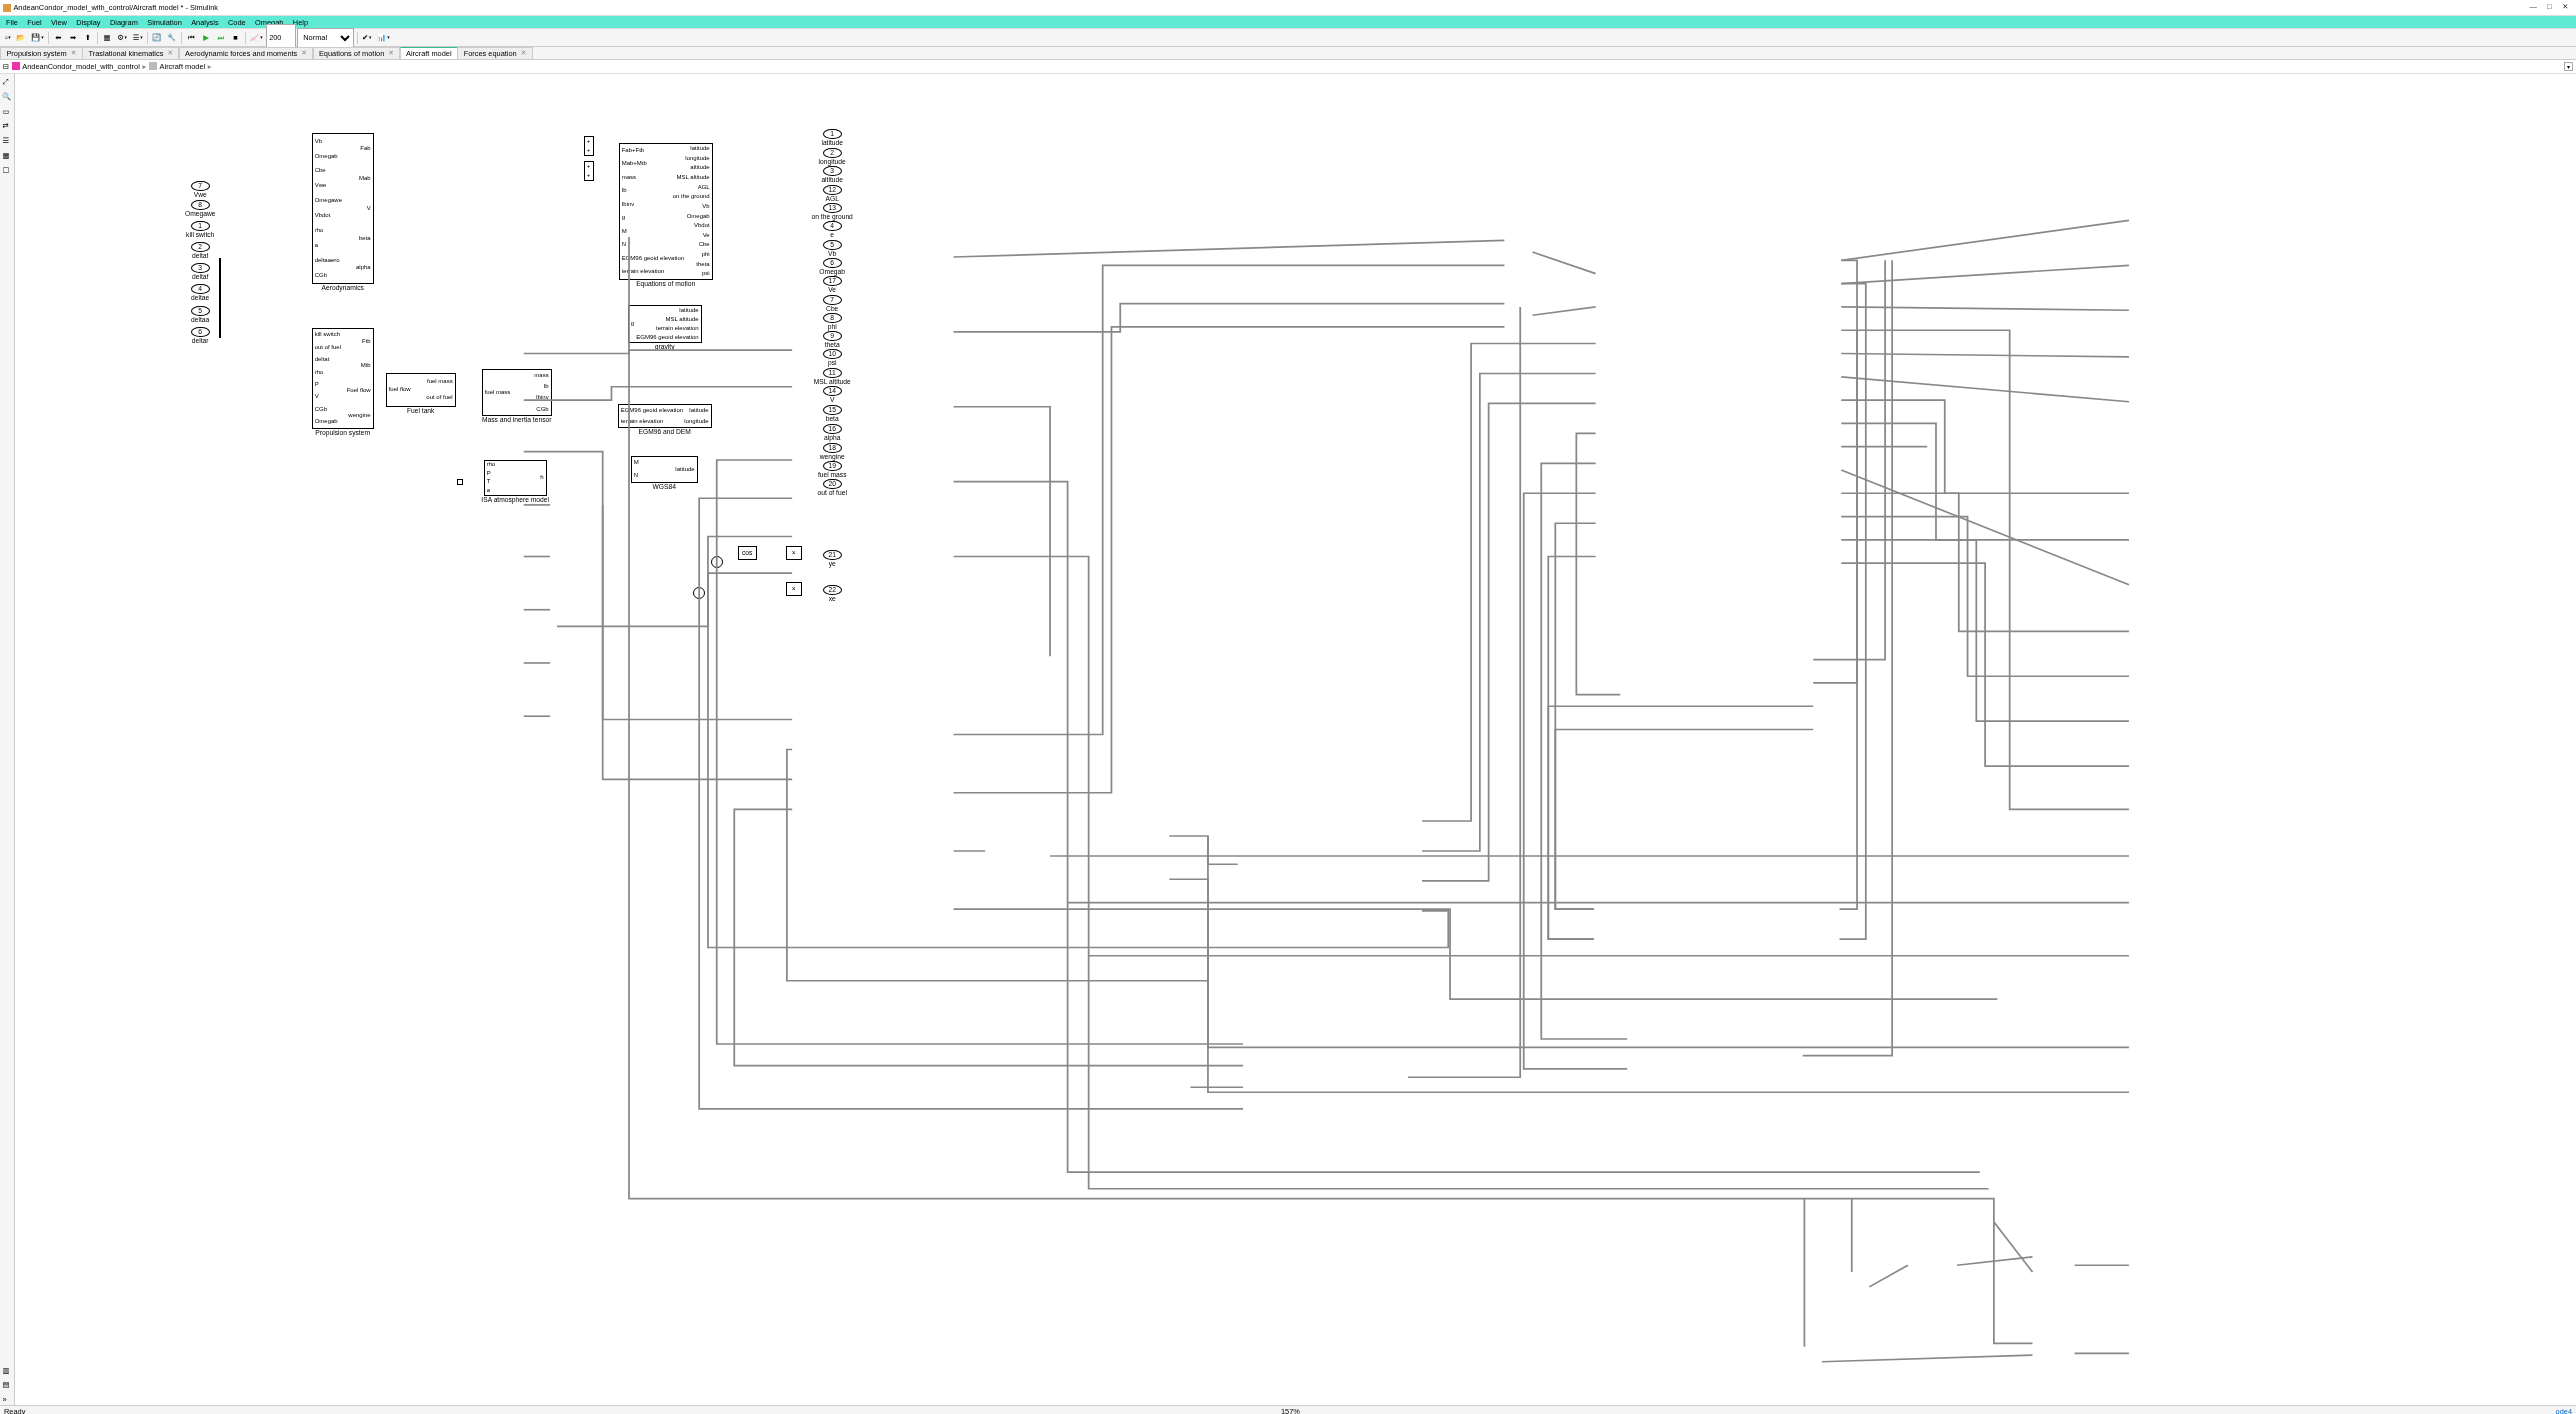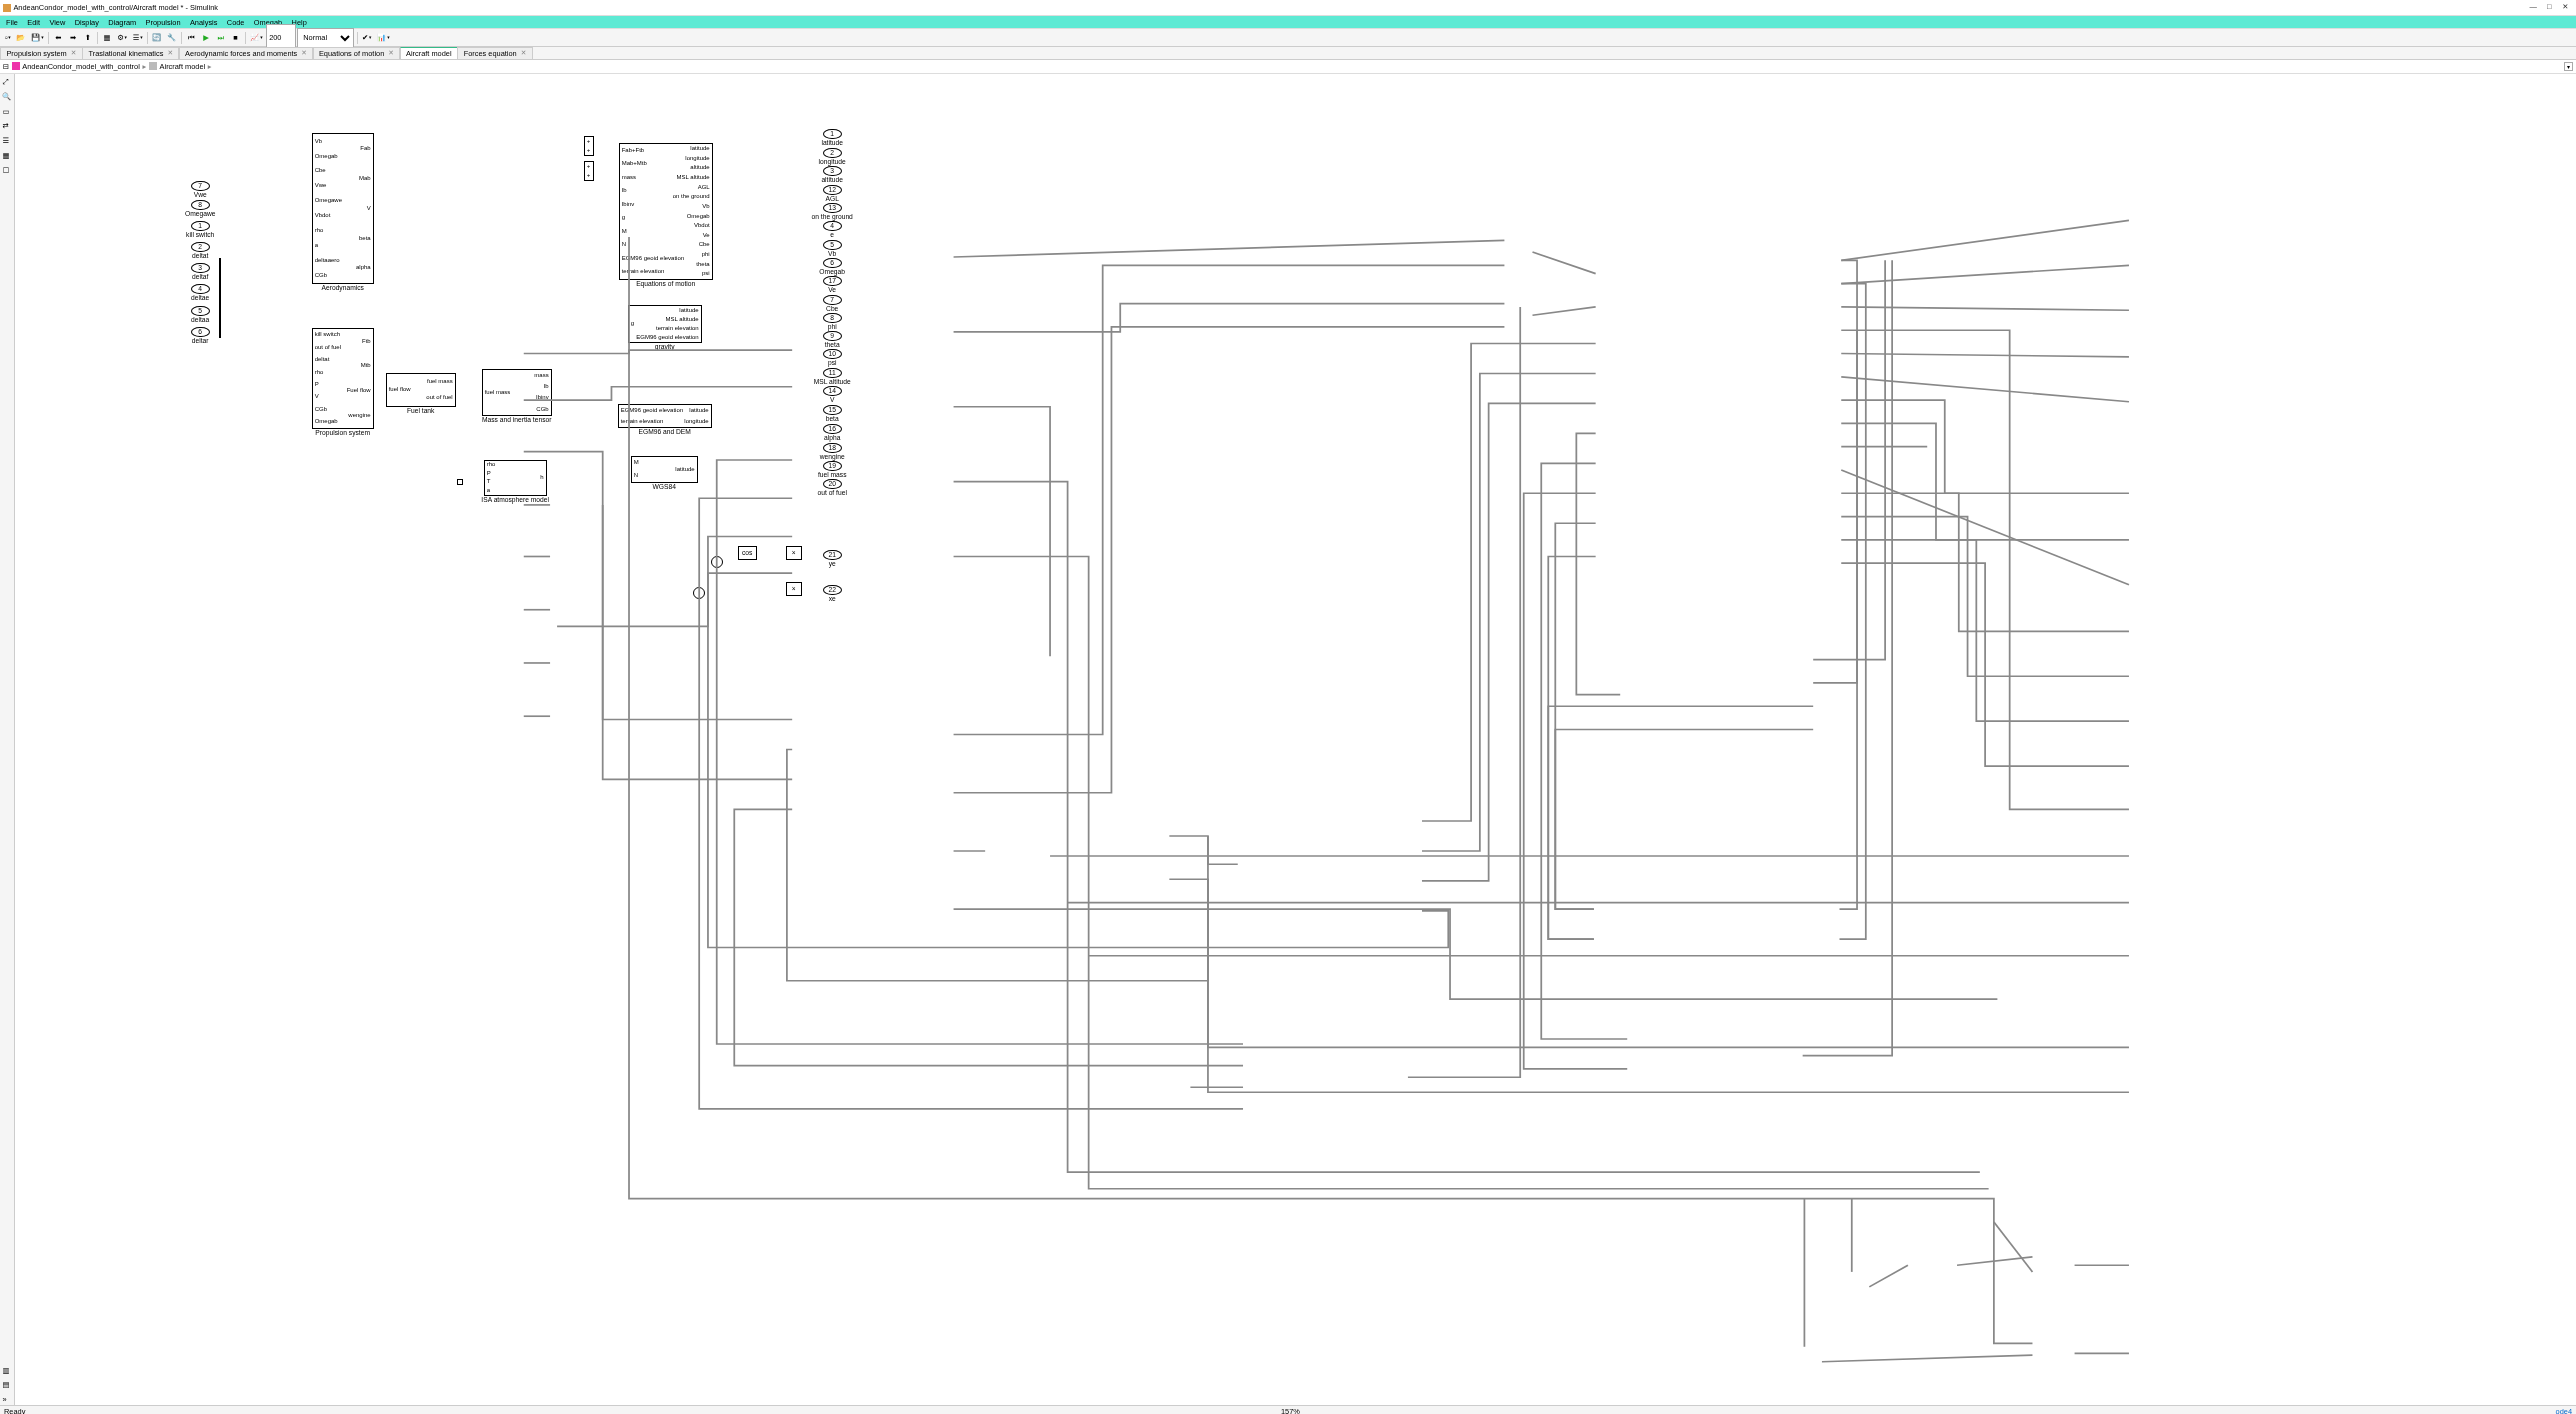--- a/index.html
+++ b/index.html
@@ -85,25 +85,25 @@
 <div class="titlebar">
   <span class="icon"></span>
   <span class="title">AndeanCondor_model_with_control/Aircraft model * - Simulink</span>
   <span class="winbtn">—</span>
   <span class="winbtn">□</span>
   <span class="winbtn close">✕</span>
 </div>
 
 <div class="menubar">
   <span class="item">File</span>
-  <span class="item">Edit</span>
+  <span class="item">Fuel</span>
   <span class="item">View</span>
   <span class="item">Display</span>
   <span class="item">Diagram</span>
-  <span class="item">Propulsion</span>
+  <span class="item">Simulation</span>
   <span class="item">Analysis</span>
   <span class="item">Code</span>
   <span class="item">Omegab</span>
   <span class="item">Help</span>
 </div>
 
 <div class="toolbar">
   <span class="tbtn wide">
       <span class="glyph">▫</span>
       <span class="arrow">▾</span>

